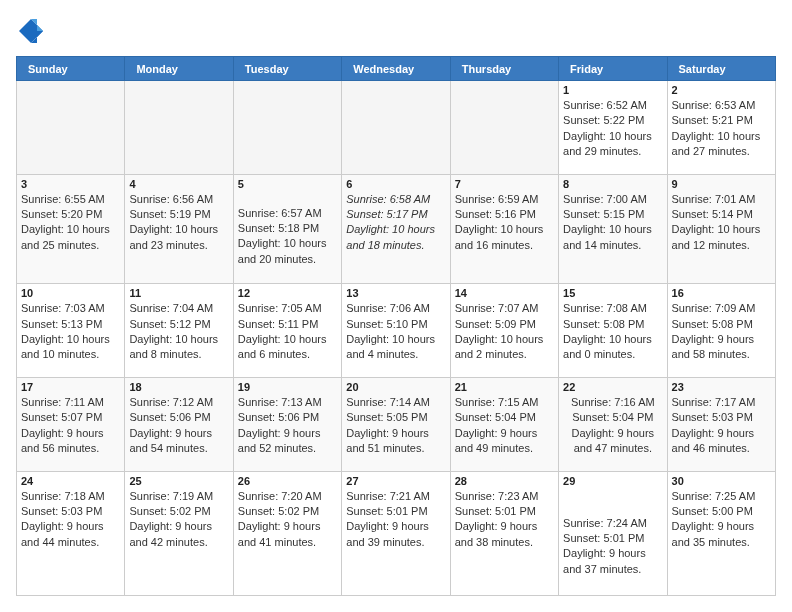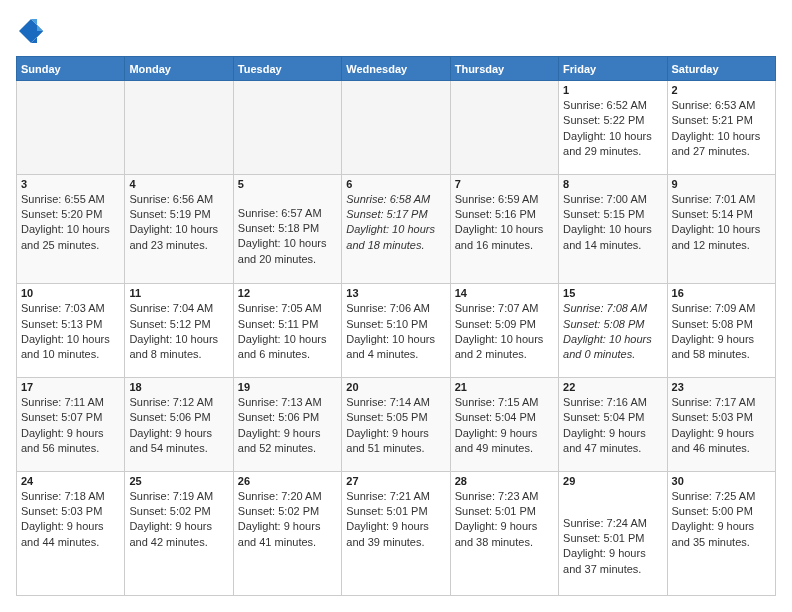--- a/index.html
+++ b/index.html
@@ -58,21 +58,21 @@
       border: 1px solid #ccc;
       border-collapse: collapse;
       width: 100%;
       table-layout: fixed;
     }
     .calendar th {
       background: #3a7abf;
       color: #fff;
       font-size: 11px;
       font-weight: bold;
-      padding: 4px 4px;
+      padding: 4px 11px;
       text-align: left;
       border: 1px solid #2d6aaa;
       height: 24px;
     }
     .calendar td {
       border: 1px solid #ccc;
       vertical-align: top;
       padding: 3px 4px;
       font-size: 9.5px;
       color: #333;
@@ -236,21 +236,21 @@
           </td>
           <td>
             <span class="day-num">14</span>
             <div class="day-info" style="white-space: pre-line;">Sunrise: 7:07 AM
 Sunset: 5:09 PM
 Daylight: 10 hours
 and 2 minutes.</div>
           </td>
           <td>
             <span class="day-num">15</span>
-            <div class="day-info" style="white-space: pre-line; font-style: italic;">Sunrise: 7:08 AM
+            <div class="day-info" style="white-space: pre-line;">Sunrise: 7:08 AM
 Sunset: 5:08 PM
 Daylight: 10 hours
 and 0 minutes.</div>
           </td>
           <td>
             <span class="day-num">16</span>
             <div class="day-info" style="white-space: pre-line;">Sunrise: 7:09 AM
 Sunset: 5:08 PM
 Daylight: 9 hours
 and 58 minutes.</div>
@@ -287,21 +287,21 @@
           </td>
           <td>
             <span class="day-num">21</span>
             <div class="day-info" style="white-space: pre-line;">Sunrise: 7:15 AM
 Sunset: 5:04 PM
 Daylight: 9 hours
 and 49 minutes.</div>
           </td>
           <td>
             <span class="day-num">22</span>
-            <div class="day-info" style="white-space: pre-line;">Sunrise: 7:16 AM
+            <div class="day-info" style="white-space: pre-line; text-align: center;">Sunrise: 7:16 AM
 Sunset: 5:04 PM
 Daylight: 9 hours
 and 47 minutes.</div>
           </td>
           <td>
             <span class="day-num">23</span>
             <div class="day-info" style="white-space: pre-line;">Sunrise: 7:17 AM
 Sunset: 5:03 PM
 Daylight: 9 hours
 and 46 minutes.</div>

